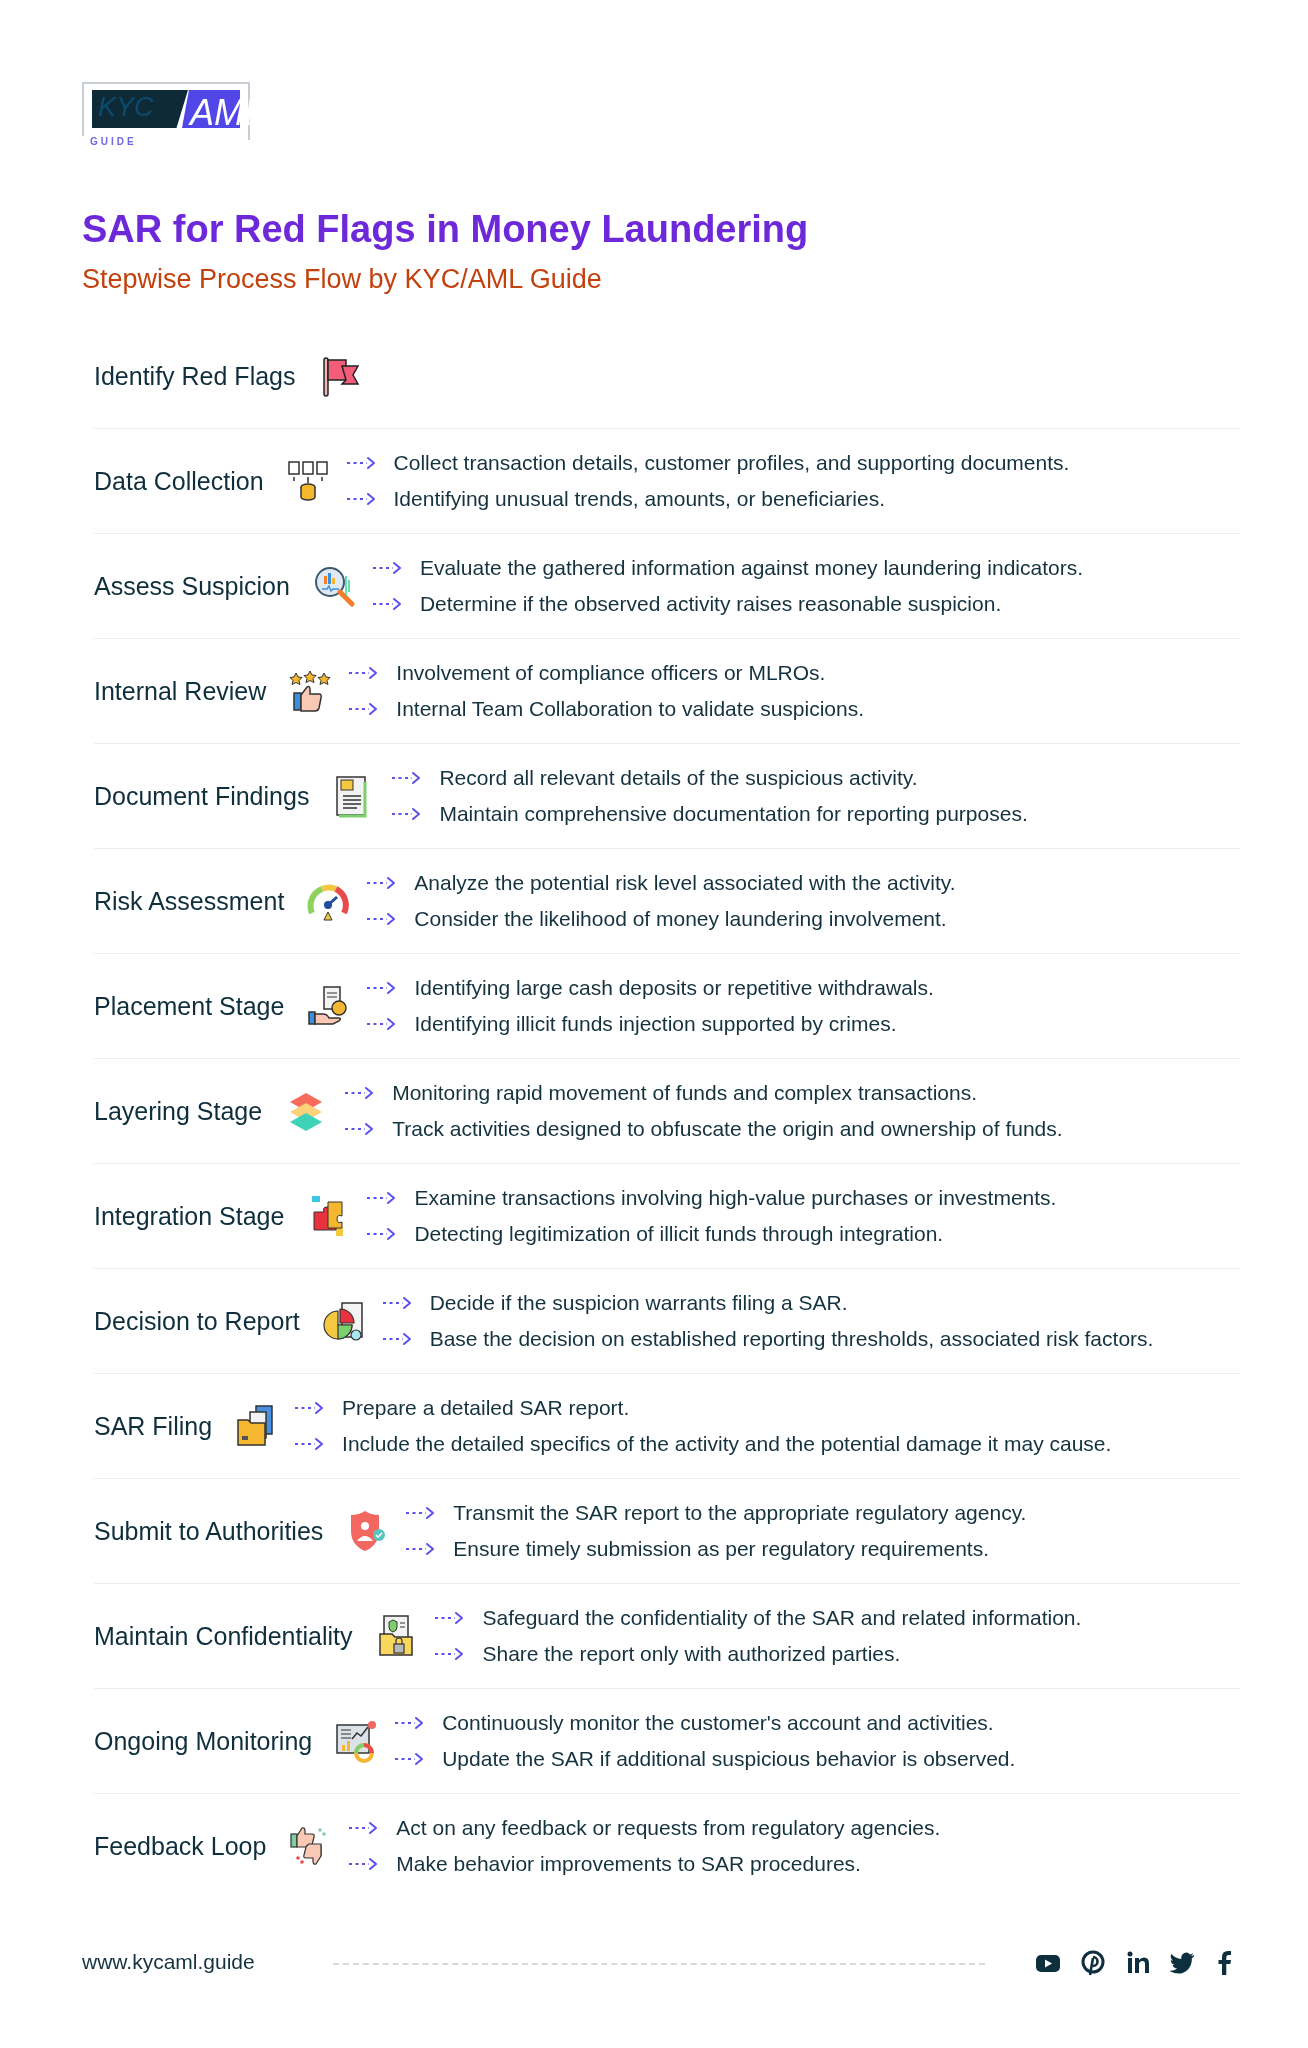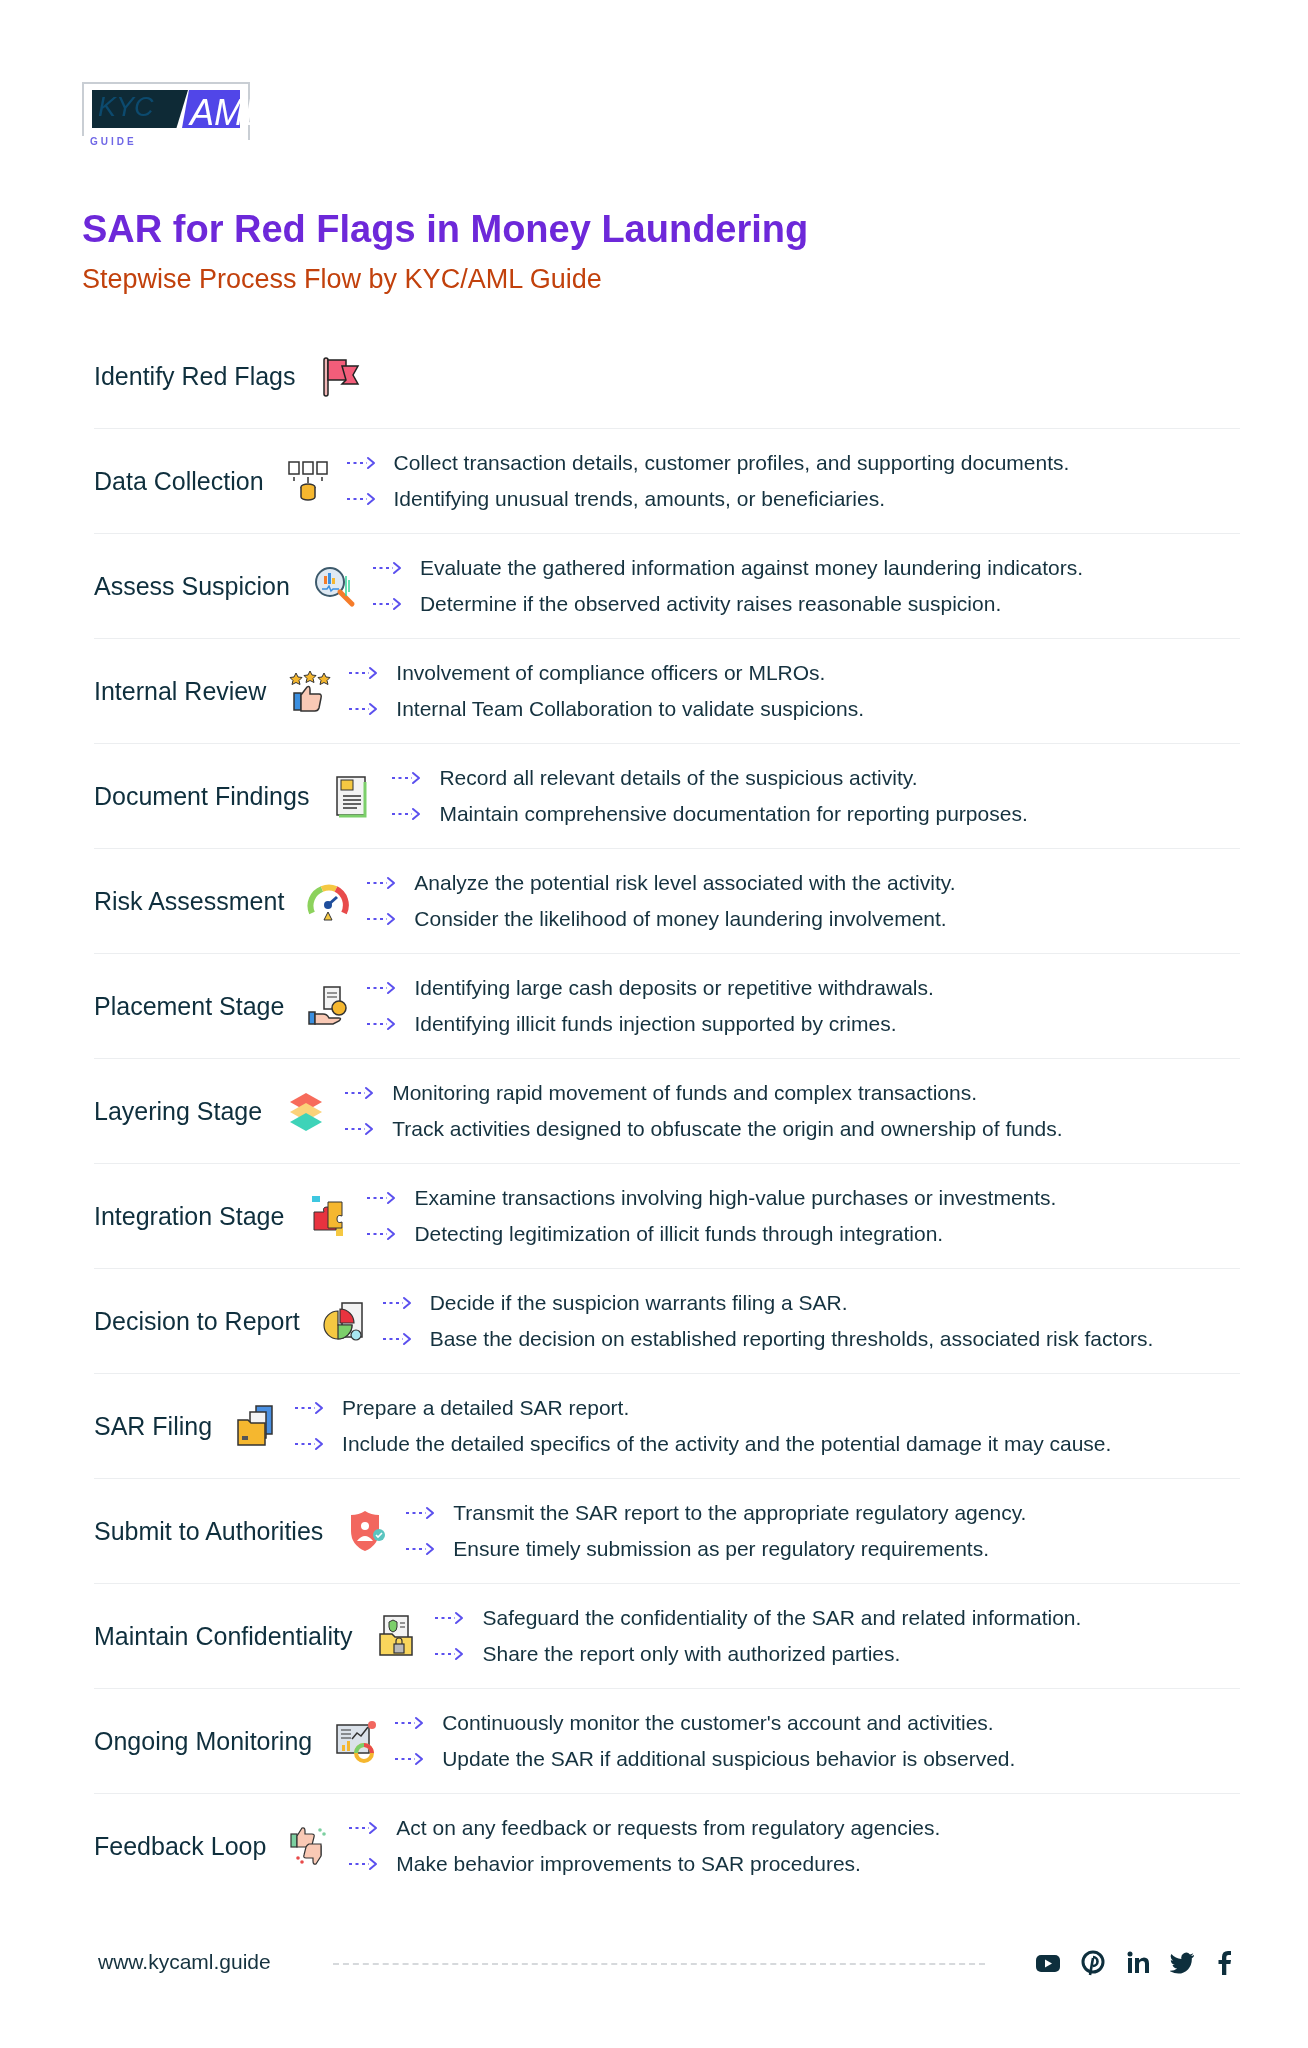--- a/index.html
+++ b/index.html
@@ -24,21 +24,21 @@
   .step { height:104px; border-bottom:1.5px solid #eceef0; display:flex; align-items:center; }
   .step:last-child { border-bottom:none; }
   .label { font-size:25px; color:#0f2f3d; white-space:nowrap; }
   .icon { width:44px; height:44px; margin-left:22px; flex:0 0 44px; display:flex; align-items:center; justify-content:center; }
   .icon svg { width:44px; height:44px; display:block; }
   .bullets { margin-left:16px; display:flex; flex-direction:column; gap:12px; }
   .bullet { display:flex; align-items:center; white-space:nowrap; }
   .arrow { width:30px; height:14px; margin-right:18px; flex:0 0 30px; }
   .btext { font-size:21px; color:#15323f; }
 
-  .footer-url { position:absolute; left:82px; top:1950px; font-size:21px; color:#15323f;margin-left:16px; }
+  .footer-url { position:absolute; left:82px; top:1950px; font-size:21px; color:#15323f; }
   .footer-dash { position:absolute; left:333px; top:1963px; width:652px; border-top:2px dashed #d6d9dc; }
   .social { position:absolute; top:1950px; display:flex; align-items:center; }
   .social svg { width:26px; height:26px; display:block; }
 </style>
 </head>
 <body>
 
 <div class="logo">
   <div class="bracket"></div>
   <div class="dark"></div>

